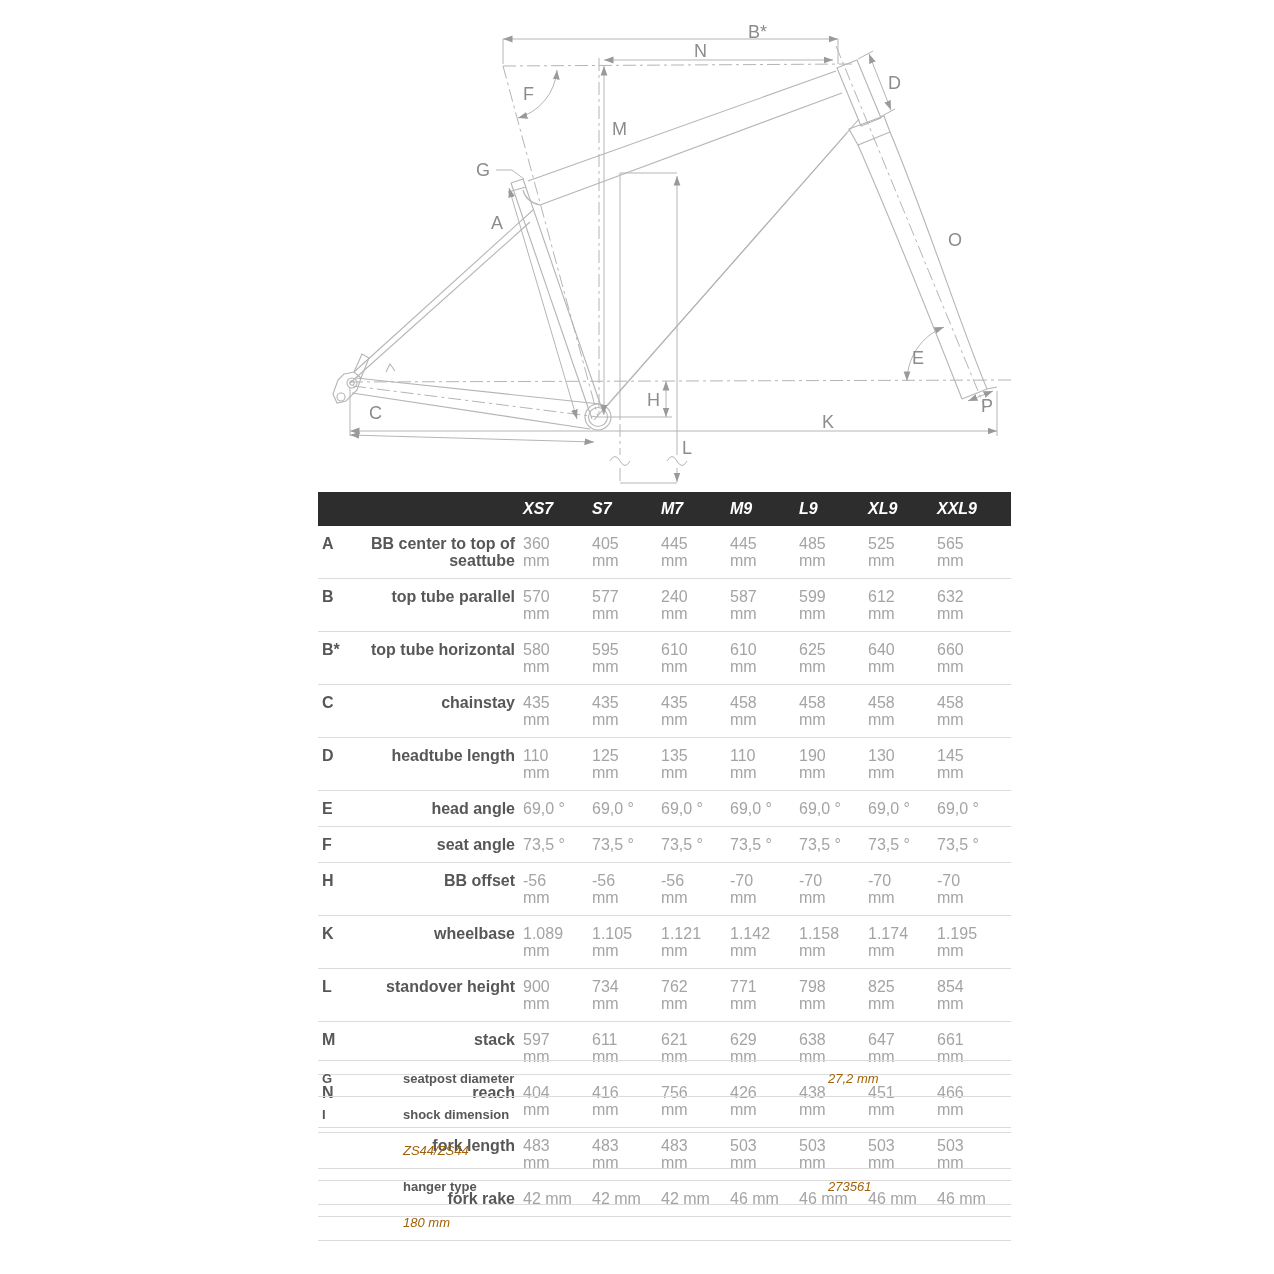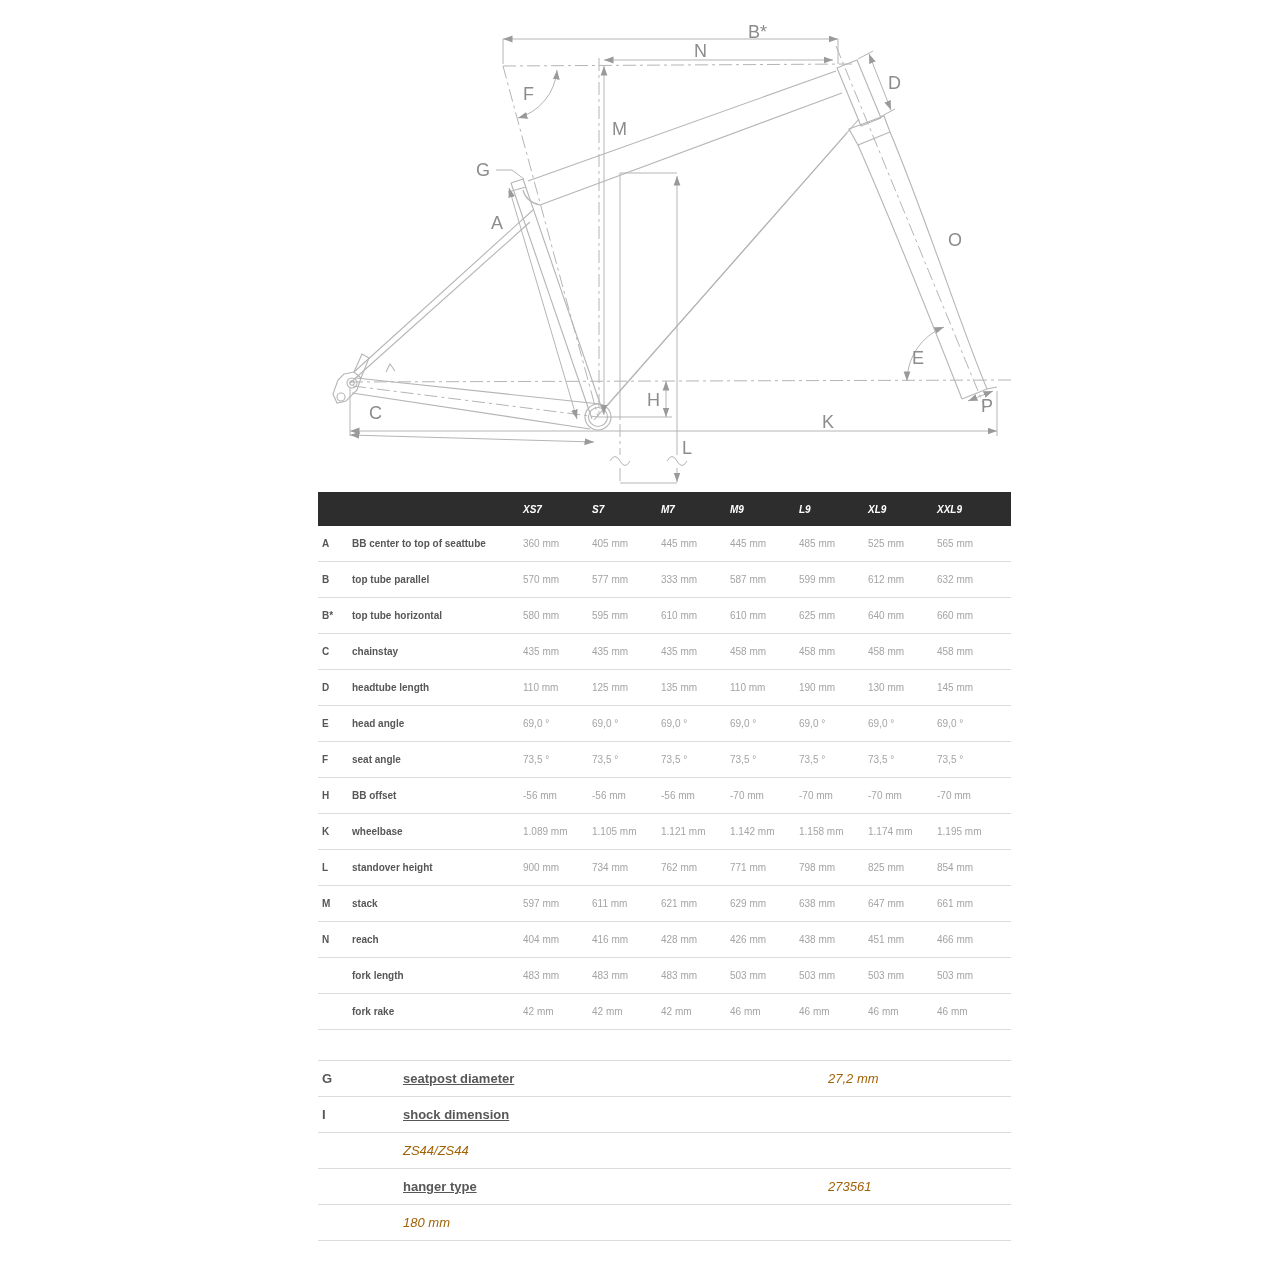--- a/index.html
+++ b/index.html
@@ -9,38 +9,38 @@
     position: relative;
     font-family: "Liberation Sans", sans-serif;
     overflow: hidden;
   }
 
   
   .diagram-wrap { position: absolute; left: 0; top: 0; width: 1274px; height: 492px; }
   .dim-label { font-size: 18px; fill: #8c8c8c; font-family: "Liberation Sans", sans-serif; }
 
   
-  .geo-table { position: absolute; left: 318px; top: 492px; width: 693px; font-size: 10px; }
+  .geo-table { position: absolute; left: 318px; top: 492px; width: 693px; font-size: 16px; }
   .geo-header {
     display: flex; align-items: center;
     height: 34px; background: #2d2d2d; color: #ffffff;
     font-weight: bold; font-style: italic;
   }
   .geo-row { display: flex; border-bottom: 1px solid #dcdcdc; padding: 9px 0 9px 0; line-height: 17px; }
   .c-letter { width: 34px; padding-left: 4px; font-weight: bold; color: #575757; flex: 0 0 auto; }
-  .c-name   { width: 171px; padding-right: 8px; font-weight: bold; color: #575757; flex: 0 0 auto; }
+  .c-name   { width: 171px; padding-right: 8px; font-weight: bold; color: #575757; flex: 0 0 auto; text-align: right; }
   .c-val    { width: 69px; padding-right: 17px; color: #a4a4a4; flex: 0 0 auto; }
   .geo-header .c-letter, .geo-header .c-name { font-weight: bold; }
   .geo-header .c-val { color: #ffffff; font-weight: bold; }
 
   
   .spec-table { position: absolute; left: 318px; top: 1060px; width: 693px; font-size: 13px; border-top: 1px solid #dcdcdc; }
   .spec-row { display: flex; border-bottom: 1px solid #dcdcdc; padding: 9px 0 9px 0; line-height: 17px; min-height: 34px; }
   .s-letter { width: 85px; padding-left: 4px; font-weight: bold; color: #575757; flex: 0 0 auto; }
-  .s-name   { width: 425px; font-weight: bold; color: #575757; flex: 0 0 auto; text-decoration: underline; }
+  .s-name   { width: 425px; font-weight: bold; color: #575757; flex: 0 0 auto; }
   .s-value  { flex: 1 1 auto; color: #a16207; font-style: italic; }
 </style>
 </head>
 <body>
 
 <div class="diagram-wrap">
 <svg width="1274" height="492" viewBox="0 0 1274 492">
   <defs>
     <marker id="ar" viewBox="0 0 10 10" refX="9.5" refY="5" markerWidth="10" markerHeight="10" orient="auto-start-reverse">
       <path d="M0,1.6 L9.5,5 L0,8.4 Z" fill="#9a9a9a"></path>
@@ -198,21 +198,21 @@
 </div>
 
   <div class="geo-row">
     <div class="c-letter">B</div>
     <div class="c-name">top tube parallel</div>
 
   <div class="c-val">570 mm</div>
 
   <div class="c-val">577 mm</div>
 
-  <div class="c-val">333 mm</div>
+  <div class="c-val">240 mm</div>
 
   <div class="c-val">587 mm</div>
 
   <div class="c-val">599 mm</div>
 
   <div class="c-val">612 mm</div>
 
   <div class="c-val">632 mm</div>
 </div>
 
@@ -388,21 +388,21 @@
 </div>
 
   <div class="geo-row">
     <div class="c-letter">N</div>
     <div class="c-name">reach</div>
 
   <div class="c-val">404 mm</div>
 
   <div class="c-val">416 mm</div>
 
-  <div class="c-val">428 mm</div>
+  <div class="c-val">756 mm</div>
 
   <div class="c-val">426 mm</div>
 
   <div class="c-val">438 mm</div>
 
   <div class="c-val">451 mm</div>
 
   <div class="c-val">466 mm</div>
 </div>
 

